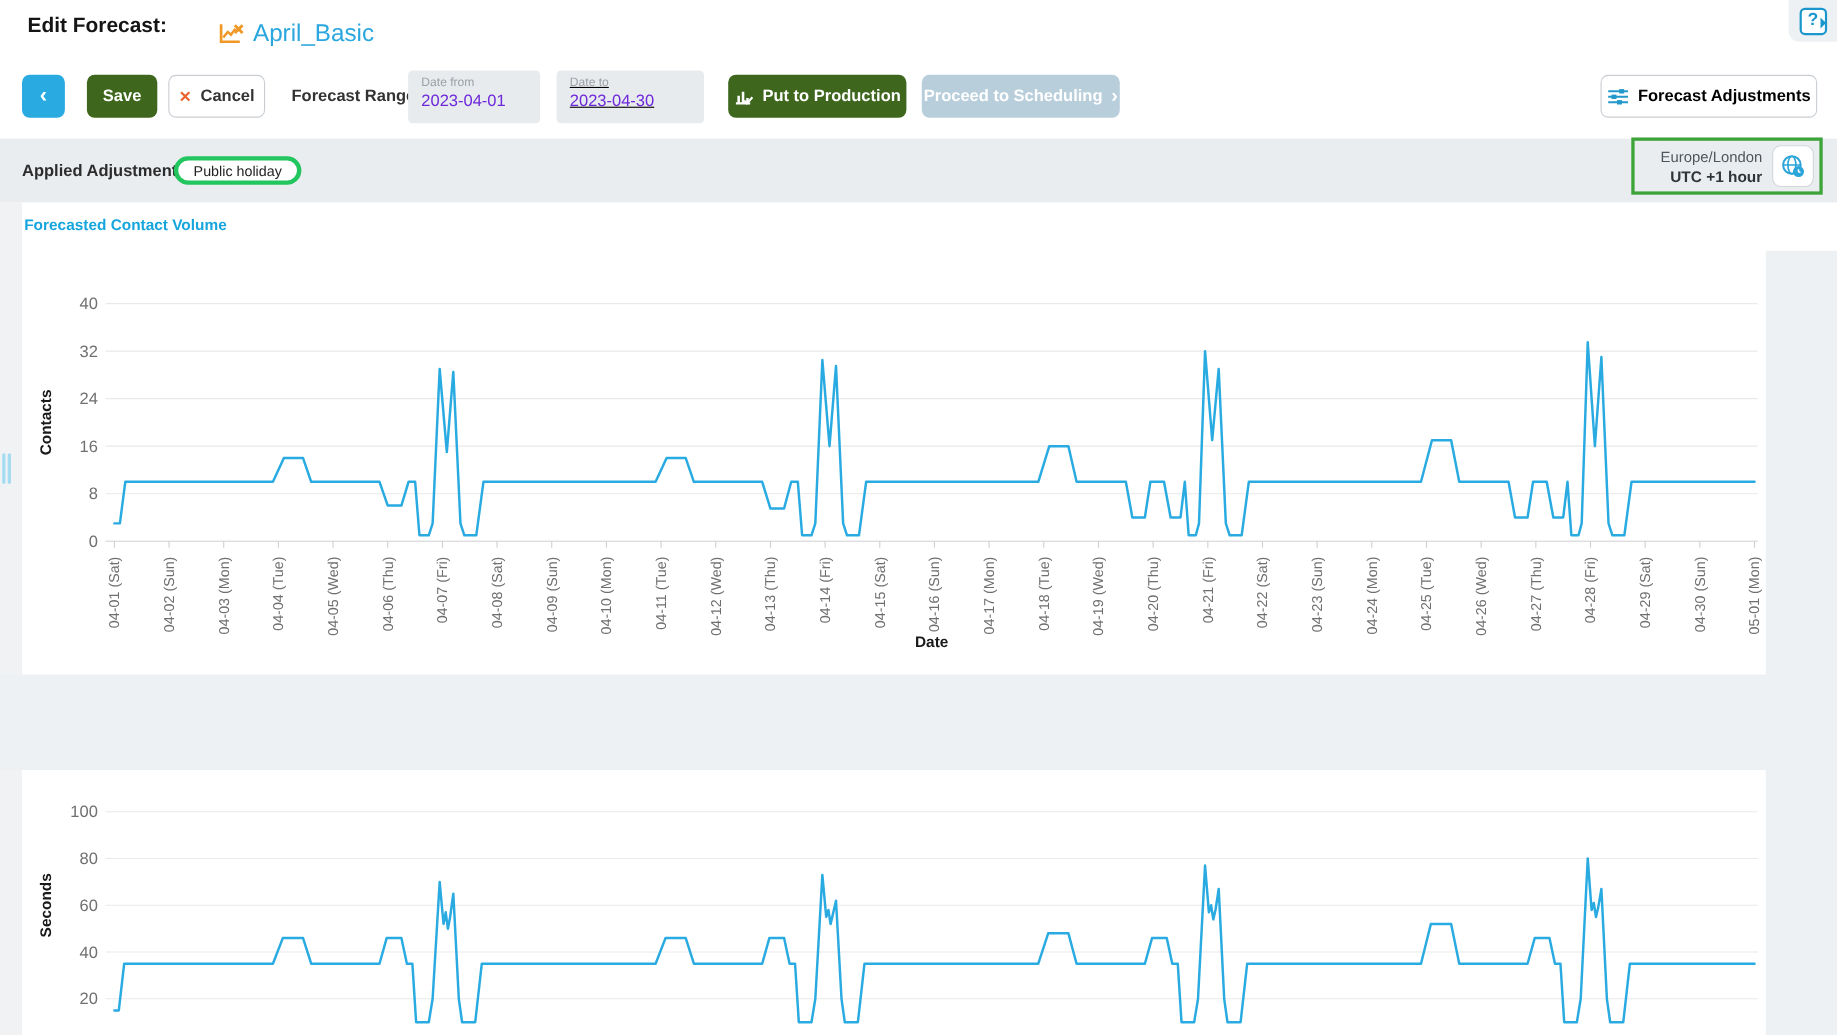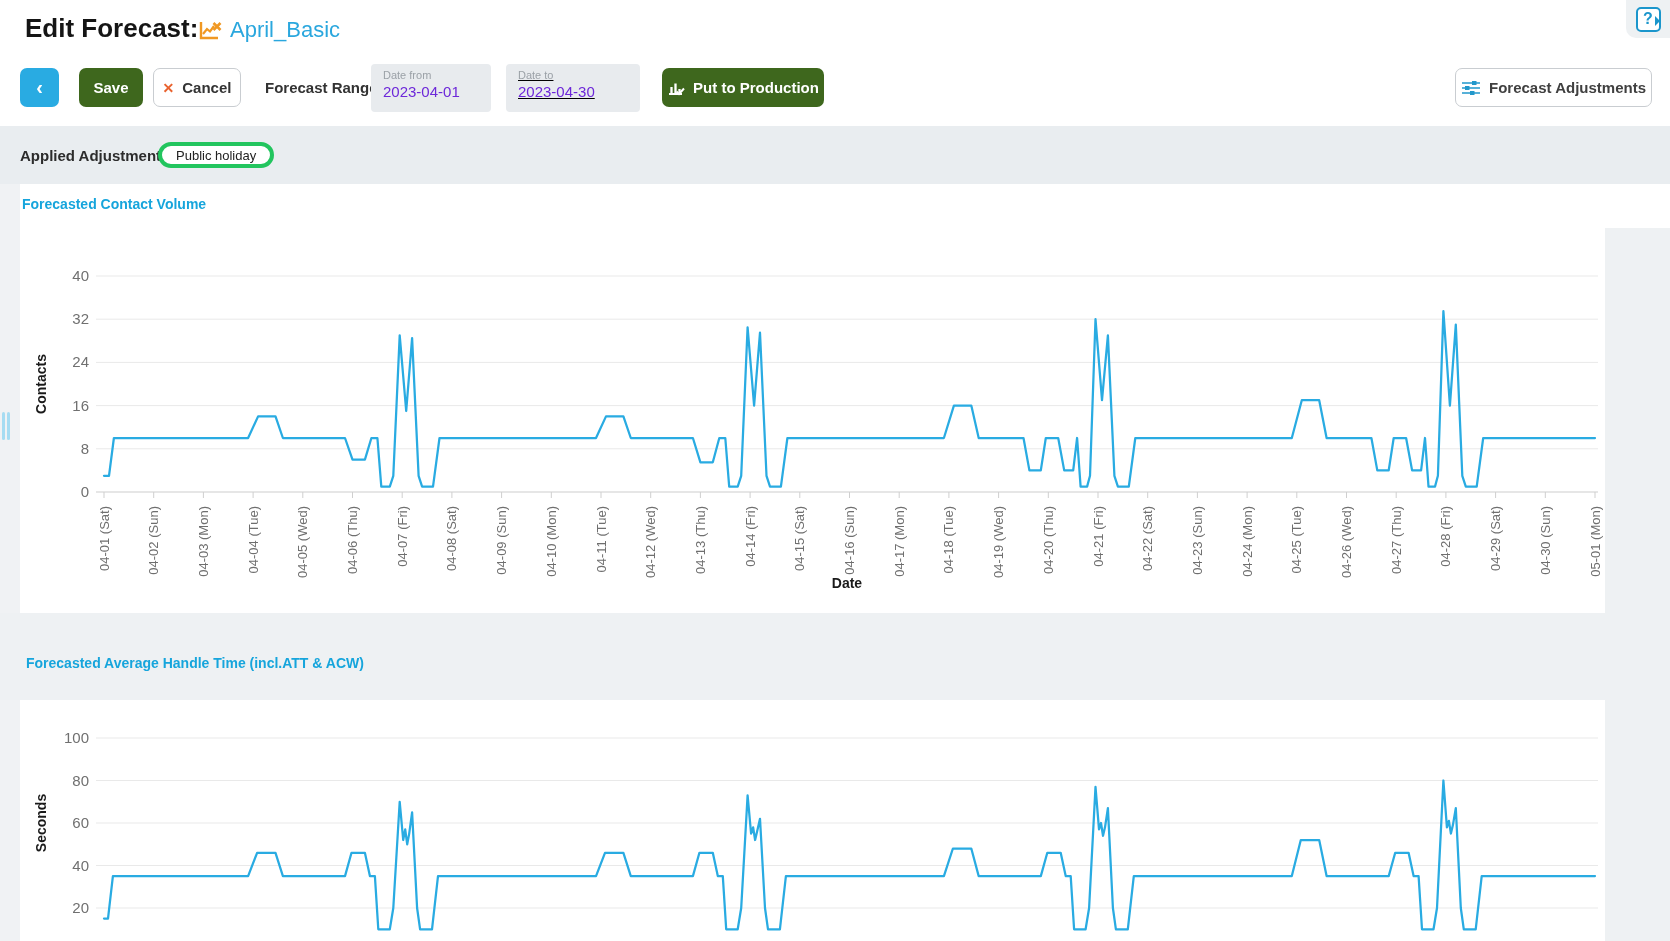--- a/index.html
+++ b/index.html
@@ -1,21 +1,21 @@
 <!DOCTYPE html>
 <html><head>
 <meta charset="utf-8">
 <style>
   * { margin:0; padding:0; box-sizing:border-box; }
   html,body { width:1670px; height:941px; overflow:hidden; background:#fff;
               font-family:"Liberation Sans", sans-serif; }
   .page { position:relative; width:1670px; height:941px; background:#fff; }
 
   
-  .hdr-title { position:absolute; left:25px; top:13px; font-size:26px; font-weight:700; color:#151515; }
+  .hdr-title { position:absolute; left:25px; top:13px; font-size:19px; font-weight:700; color:#151515; }
   .hdr-icon  { position:absolute; left:199px; top:21px; width:24px; height:20px; }
   .hdr-name  { position:absolute; left:230px; top:17px; font-size:22px; color:#2aa7de; }
   .help-corner { position:absolute; left:1626px; top:0; width:44px; height:38px;
                  background:#eef1f3; border-radius:0 0 0 10px; display:flex; align-items:center; justify-content:center; }
   .help-box { width:25px; height:25px; border:2.5px solid #1b96cc; border-radius:5px;
               color:#1b96cc; font-size:16px; font-weight:700; display:flex; align-items:center;
               justify-content:center; position:relative; background:#fff; cursor:pointer; }
   .help-box:after { content:""; position:absolute; right:-6px; top:7px; border:5px solid transparent; border-left-color:#1b96cc; }
 
   
@@ -30,21 +30,21 @@
                  font-size:15px; font-weight:700; color:#333; }
   .datebox { position:absolute; top:64px; height:48px; background:#e8ebee; border-radius:4px;
              padding:5px 12px; cursor:pointer; }
   .datebox .dlab { font-size:11px; color:#9ba1a7; line-height:13px; }
   .datebox .dval { font-size:15px; color:#6d28d9; line-height:19px; }
   .db-from { left:371px; width:120px; }
   .db-to   { left:506px; width:134px;text-decoration:underline; }
   .btn-put { left:662px; width:162px; background:#3e671d; color:#fff; }
   .btn-proceed { left:838px; width:180px; background:#b8cedb; color:#fff; }
   .btn-proceed .chev { font-size:18px; font-weight:700; }
-  .btn-adj { left:1455px; width:197px; background:#fff; border:1px solid #c9cdd1; color:#404040; }
+  .btn-adj { left:1455px; width:197px; background:#fff; border:1px solid #c9cdd1; color:#000000; }
 
   
   .adjbar { position:absolute; left:0; top:126px; width:1670px; height:58px; background:#e9edf0; }
   .adjbar .albl { position:absolute; left:20px; top:0; height:58px; display:flex; align-items:center;
                   font-size:15px; font-weight:700; color:#2c2c2c; }
   .chip { position:absolute; left:158px; top:16px; height:26px; padding:0 14px; background:#fff;
           border:4px solid #22c55e; border-radius:13px; font-size:13px; color:#222;
           display:flex; align-items:center; cursor:pointer; }
   .tzbox { position:absolute; left:1483px; top:-1px; width:174px; height:52px; border:3px solid #3ca438;
            display:flex; align-items:center; justify-content:flex-end; gap:9px; padding-right:5px; background:#e9edf0; }
@@ -102,33 +102,52 @@
     <div class="dval">2023-04-30</div>
   </div>
   <button class="btn btn-put">
     <svg width="18" height="18" viewBox="0 0 18 18">
       <path d="M2 15 H15" stroke="#fff" stroke-width="2" fill="none"></path>
       <path d="M4.5 15 V8 M8.5 15 V4.5 M12.5 15 V10" stroke="#fff" stroke-width="2.3" fill="none"></path>
       <path d="M9.5 12.5 L12 15 L17 9.5" stroke="#fff" stroke-width="2" fill="none"></path>
     </svg>
     <span>Put to Production</span>
   </button>
+  <button class="btn btn-proceed">
+    <span>Proceed to Scheduling</span>
+    <span class="chev">›</span>
+  </button>
   <button class="btn btn-adj">
     <svg width="20" height="18" viewBox="0 0 20 18">
       <path d="M1 4 H19 M1 9 H19 M1 14 H19" stroke="#2298cb" stroke-width="1.7" fill="none"></path>
       <rect x="11" y="2" width="4.5" height="4" fill="#2298cb"></rect>
       <rect x="4" y="7" width="4.5" height="4" fill="#2298cb"></rect>
       <rect x="9" y="12" width="4.5" height="4" fill="#2298cb"></rect>
     </svg>
     <span>Forecast Adjustments</span>
   </button>
 
   <div class="adjbar">
     <div class="albl">Applied Adjustments:</div>
     <div class="chip">Public holiday</div>
+    <div class="tzbox">
+      <div class="tztxt">
+        <div class="tz-region">Europe/London</div>
+        <div class="tz-offset">UTC +1 hour</div>
+      </div>
+      <div class="globe-btn">
+        <svg width="24" height="24" viewBox="0 0 24 24">
+          <circle cx="11" cy="11" r="8" stroke="#2aa4d9" stroke-width="1.8" fill="none"></circle>
+          <ellipse cx="11" cy="11" rx="3.6" ry="8" stroke="#2aa4d9" stroke-width="1.5" fill="none"></ellipse>
+          <path d="M3 11 H19" stroke="#2aa4d9" stroke-width="1.5"></path>
+          <circle cx="17" cy="17" r="5" fill="#2aa4d9"></circle>
+          <path d="M17 14.8 V17 L18.8 18" stroke="#fff" stroke-width="1.4" fill="none"></path>
+        </svg>
+      </div>
+    </div>
   </div>
 
   <div class="left-strip"></div>
   <div class="handle">
       <i></i>
       <i></i>
     </div>
   <div class="gray-band"></div>
   <div class="right-strip"></div>
 
@@ -209,21 +228,20 @@
         <line x1="1524.3000000000002" x2="1524.3000000000002" y1="264" y2="270" stroke="#cfcfcf"></line>
         <text x="1528.8000000000002" y="278" transform="rotate(-90 1528.8000000000002 278)" text-anchor="end" font-size="13" fill="#6f6f6f">04-30 (Sun)</text>
         <line x1="1574" x2="1574" y1="264" y2="270" stroke="#cfcfcf"></line>
         <text x="1578.5" y="278" transform="rotate(-90 1578.5 278)" text-anchor="end" font-size="13" fill="#6f6f6f">05-01 (Mon)</text>
         <text x="826" y="360" text-anchor="middle" font-size="14" font-weight="bold" fill="#1a1a1a">Date</text>
         <text x="25" y="156" text-anchor="middle" font-size="14" font-weight="bold" fill="#1a1a1a" transform="rotate(-90 25 156)">Contacts</text>
         <polyline points="83.0,247.8 88.0,247.8 92.9,210.0 227.1,210.0 237.1,188.4 254.5,188.4 261.9,210.0 324.0,210.0 331.5,231.6 343.9,231.6 350.4,210.0 356.4,210.0 360.3,258.6 368.8,258.6 372.3,247.8 378.7,107.4 385.2,183.0 391.1,110.1 397.6,247.8 401.1,258.6 412.0,258.6 418.5,210.0 575.0,210.0 585.0,188.4 602.4,188.4 609.8,210.0 671.9,210.0 679.4,234.3 691.8,234.3 698.3,210.0 704.3,210.0 708.2,258.6 716.7,258.6 720.2,247.8 726.6,99.3 733.1,177.6 739.0,104.7 745.5,247.8 749.0,258.6 759.9,258.6 766.4,210.0 922.9,210.0 932.9,177.6 950.3,177.6 957.7,210.0 1002.5,210.0 1008.4,242.4 1019.8,242.4 1024.8,210.0 1037.2,210.0 1043.2,242.4 1052.2,242.4 1056.1,210.0 1059.6,258.6 1066.1,258.6 1069.0,247.8 1074.5,91.2 1081.0,172.2 1086.9,107.4 1093.4,247.8 1096.9,258.6 1107.8,258.6 1114.3,210.0 1270.8,210.0 1280.8,172.2 1298.2,172.2 1305.6,210.0 1350.4,210.0 1356.3,242.4 1367.7,242.4 1372.7,210.0 1385.1,210.0 1391.1,242.4 1400.1,242.4 1404.0,210.0 1407.5,258.6 1414.0,258.6 1416.9,247.8 1422.4,83.1 1428.9,177.6 1434.8,96.6 1441.3,247.8 1444.8,258.6 1455.7,258.6 1462.2,210.0 1574.0,210.0" fill="none" stroke="#29abe2" stroke-width="2.25" stroke-linejoin="round" stroke-linecap="round"></polyline>
       </svg>
   </div>
 
-  <div class="chart-title t2">Forecasted Average Handle Time (incl.ATT &amp; ACW)</div>
   <div class="card card2">
     <svg class="chart" id="chart2" viewBox="0 0 1584 241">
         <line x1="75" x2="1577" y1="208.0" y2="208.0" stroke="#e9e9e9" stroke-width="1"></line>
         <text x="68" y="213.0" text-anchor="end" font-size="15" fill="#707070">20</text>
         <line x1="75" x2="1577" y1="165.5" y2="165.5" stroke="#e9e9e9" stroke-width="1"></line>
         <text x="68" y="170.5" text-anchor="end" font-size="15" fill="#707070">40</text>
         <line x1="75" x2="1577" y1="123.0" y2="123.0" stroke="#e9e9e9" stroke-width="1"></line>
         <text x="68" y="128.0" text-anchor="end" font-size="15" fill="#707070">60</text>
         <line x1="75" x2="1577" y1="80.5" y2="80.5" stroke="#e9e9e9" stroke-width="1"></line>
         <text x="68" y="85.5" text-anchor="end" font-size="15" fill="#707070">80</text>

